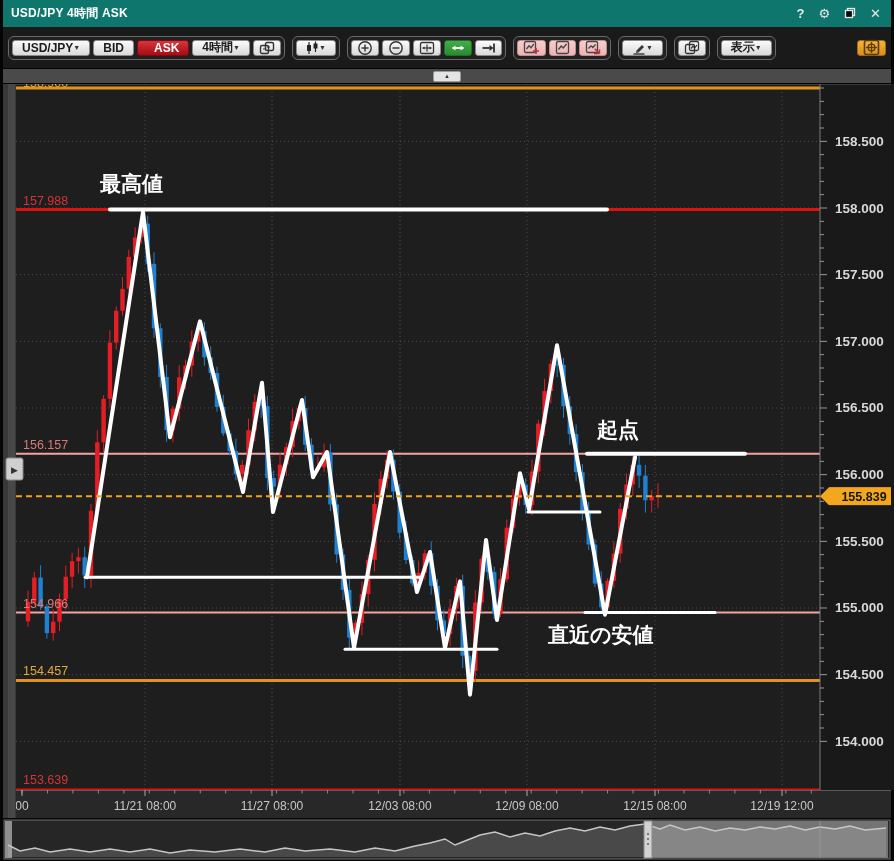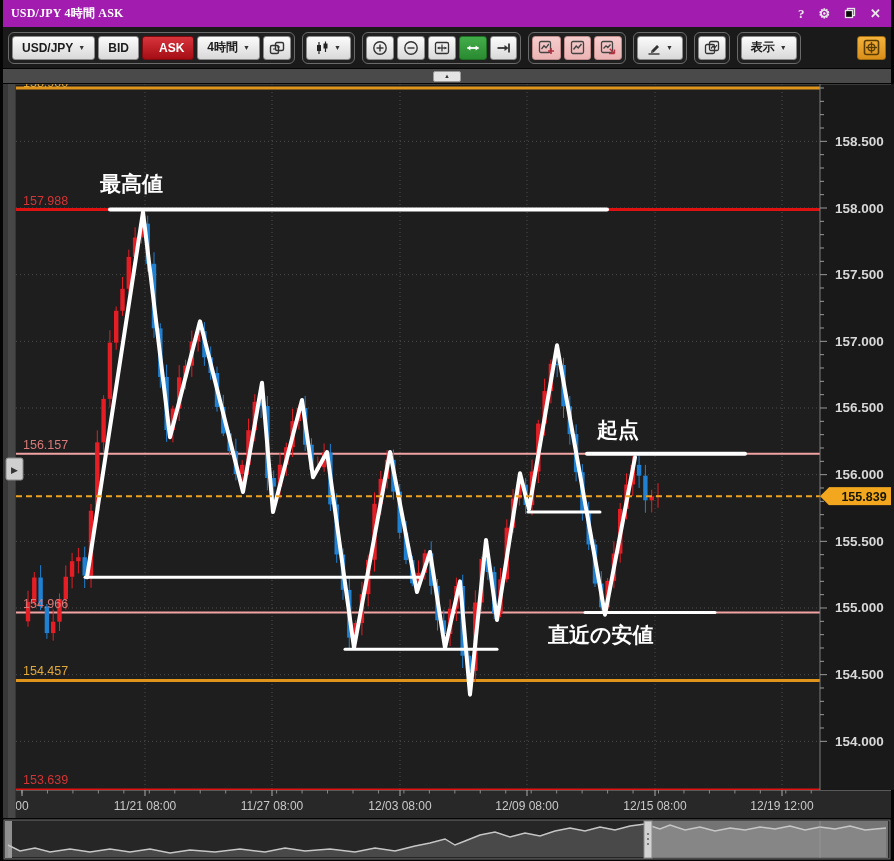--- a/index.html
+++ b/index.html
@@ -1,30 +1,30 @@
 <!DOCTYPE html>
 <html><head>
 <meta charset="utf-8">
 <style>
   html,body{margin:0;padding:0;background:#000;}
   body{width:894px;height:861px;overflow:hidden;position:relative;
        font-family:"Liberation Sans","DejaVu Sans",sans-serif;-webkit-font-smoothing:antialiased;}
   .window{position:absolute;inset:0;background:#050505;}
   
-  .titlebar{position:absolute;left:3px;top:0;right:3px;height:27px;background:#a21caf;
-            display:flex;align-items:center;color:#fff;font-family:Liberation Serif, serif;}
+  .titlebar{position:absolute;left:3px;top:0;right:3px;height:27px;background:#0f766e;
+            display:flex;align-items:center;color:#fff;}
   .title{font-size:12px;font-weight:bold;margin-left:8px;letter-spacing:.2px;}
   .win-controls{margin-left:auto;display:flex;align-items:center;gap:14px;margin-right:10px;color:#e8e8e8;}
   .win-controls span{font-size:13px;font-weight:bold;cursor:default;line-height:1;}
   
   .toolbar{position:absolute;left:3px;top:27px;right:3px;height:41px;background:#1a1a1a;
            display:flex;align-items:center;padding-left:5px;box-sizing:border-box;}
   .tb-group{display:flex;gap:3px;border:1px solid #6a6a6a;border-radius:6px;padding:3px;
             background:#202020;margin-right:7px;align-items:center;}
-  .tb-btn{height:24px;display:inline-flex;align-items:center;justify-content:center;gap:5px;
+  .tb-btn{height:16px;display:inline-flex;align-items:center;justify-content:center;
           background:linear-gradient(#fbfbfb,#d9d9d9);border:1px solid #8a8a8a;border-radius:3px;
           font-size:12px;font-weight:bold;color:#1c1c1c;padding:0 9px;box-sizing:border-box;cursor:default;
           font-family:inherit;}
   .tb-btn .caret{font-size:7px;color:#333;}
   .tb-btn.icon-only{padding:0 5px;min-width:26px;}
   .tb-btn.ask{background:linear-gradient(#d8343c,#a50d14);border-color:#7c0a10;color:#fff;padding-left:16px;}
   .tb-btn.green{background:linear-gradient(#43ad4a,#2a8a31);border-color:#1e6f24;}
   .tb-btn.pink{background:linear-gradient(#f6cdcd,#ecb4b4);border-color:#c08c8c;}
   .tb-btn.amber{background:linear-gradient(#f5b33c,#d88f1a);border-color:#a06a10;}
   .tb-spacer{flex:1;}

